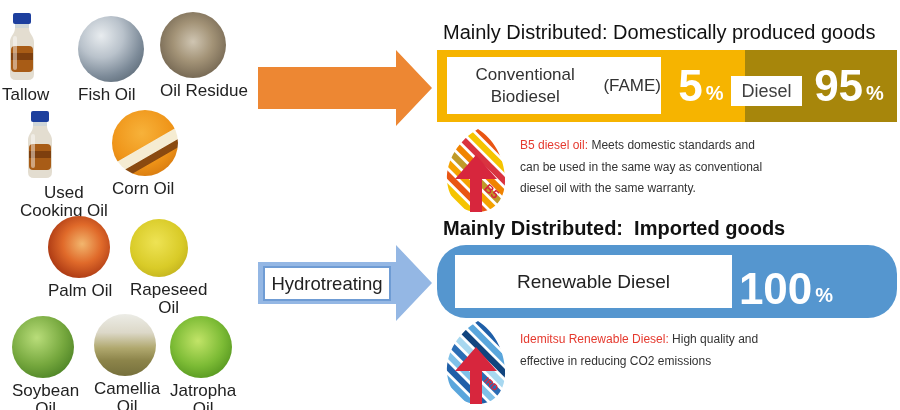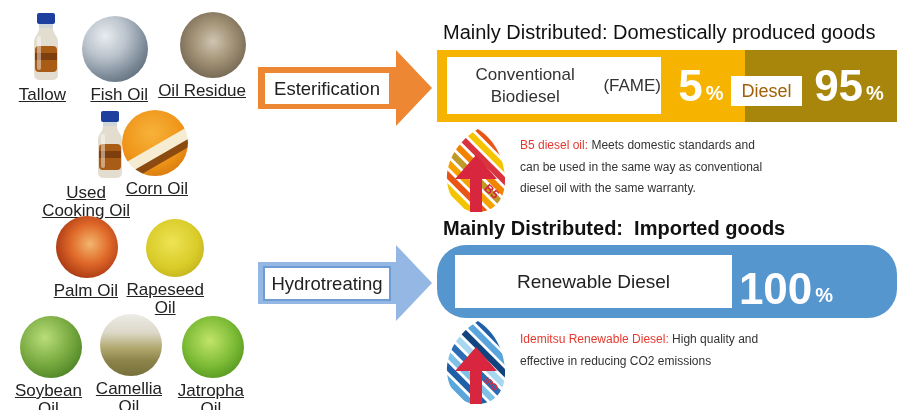--- a/index.html
+++ b/index.html
@@ -1,21 +1,21 @@
 <!DOCTYPE html>
 <html><head>
 <meta charset="utf-8">
 <style>
   html,body{margin:0;padding:0;background:#fff;}
   .canvas{position:relative;width:900px;height:410px;background:#fff;overflow:hidden;
           font-family:"Liberation Sans", sans-serif;color:#222;}
   .abs{position:absolute;}
 
   
-  .feed{position:absolute;display:flex;flex-direction:column;align-items:flex-end;text-decoration:underline;}
+  .feed{position:absolute;display:flex;flex-direction:column;align-items:flex-start;}
   .feed .label{font-size:17px;line-height:18px;text-align:center;color:#222;margin-top:4px;}
   .feed .label span{display:block;white-space:nowrap;}
   .circle{border-radius:50%;}
   .c66{width:66px;height:66px;}
   .c62{width:62px;height:62px;}
   .c58{width:58px;height:58px;}
   .fish-bg{background:radial-gradient(circle at 35% 30%, #e8ecef, #b9c2cb 35%, #7c8a98 65%, #55636f 90%);}
   .residue-bg{background:radial-gradient(circle at 50% 45%, #cfc5b2, #a39377 40%, #7d6f59 70%, #5f5544 95%);}
   .corn-bg{background:linear-gradient(150deg, rgba(0,0,0,0) 52%, #f5ecd2 53% 64%, #8a4a10 65% 72%, rgba(0,0,0,0) 73%),
            radial-gradient(circle at 45% 35%, #f7b23a, #ef9418 55%, #d97c10 80%, #bf690c);}
@@ -40,21 +40,21 @@
   .fame-seg-light{width:308px;height:72px;background:#f6b400;}
   .fame-seg-dark{width:152px;height:72px;background:#a7860b;}
   .fame-box{position:absolute;left:10px;top:7px;width:214px;height:57px;background:#fff;
             display:flex;flex-direction:row;align-items:center;justify-content:center;
             font-size:17px;line-height:22px;color:#333;text-align:center;}
   .pct{position:absolute;top:0;height:72px;display:flex;align-items:center;justify-content:center;color:#fff;font-weight:bold;}
   .pct .num{font-size:44px;}
   .pct .sym{font-size:20px;margin-left:3px;align-self:center;margin-top:14px;}
   .fame-pct5{left:228px;width:72px;}
   .diesel-box{position:absolute;left:294px;top:26px;width:71px;height:30px;background:#fff;
-              display:flex;align-items:center;justify-content:center;font-size:18px;color:#a16207;}
+              display:flex;align-items:center;justify-content:center;font-size:18px;color:#404040;}
   .fame-pct95{left:366px;width:92px;}
 
   
   .renew-bar{position:absolute;left:437px;top:245px;width:460px;height:73px;background:#5596cf;border-radius:29px;}
   .renew-box{position:absolute;left:18px;top:10px;width:277px;height:53px;background:#fff;
              display:flex;align-items:center;justify-content:center;font-size:19px;color:#222;}
   .renew-pct{left:287px;width:124px;height:87px;}
 
   
   .note{position:absolute;font-size:12px;line-height:21.5px;color:#333;}
@@ -156,21 +156,20 @@
     <div class="label">
       <span>Jatropha</span>
         <span>Oil</span>
     </div>
   </div>
 
   <div class="arrow-wrap" style="left:256px;top:48px;">
     <svg width="178" height="80" viewBox="0 0 178 80">
       <polygon points="2,19 140,19 140,2 176,40 140,78 140,61 2,61" fill="#ed8733"></polygon>
     </svg>
-    <div class="arrow-label ester-label">Esterification</div>
   </div>
 
   <div class="arrow-wrap" style="left:256px;top:243px;">
     <svg width="178" height="80" viewBox="0 0 178 80">
       <polygon points="2,19 140,19 140,2 176,40 140,78 140,61 2,61" fill="#94b7e4"></polygon>
     </svg>
     <div class="arrow-label hydro-label">Hydrotreating</div>
   </div>
 
   <div class="dist-header" style="left:443px;top:21px;">Mainly Distributed: Domestically produced goods</div>

